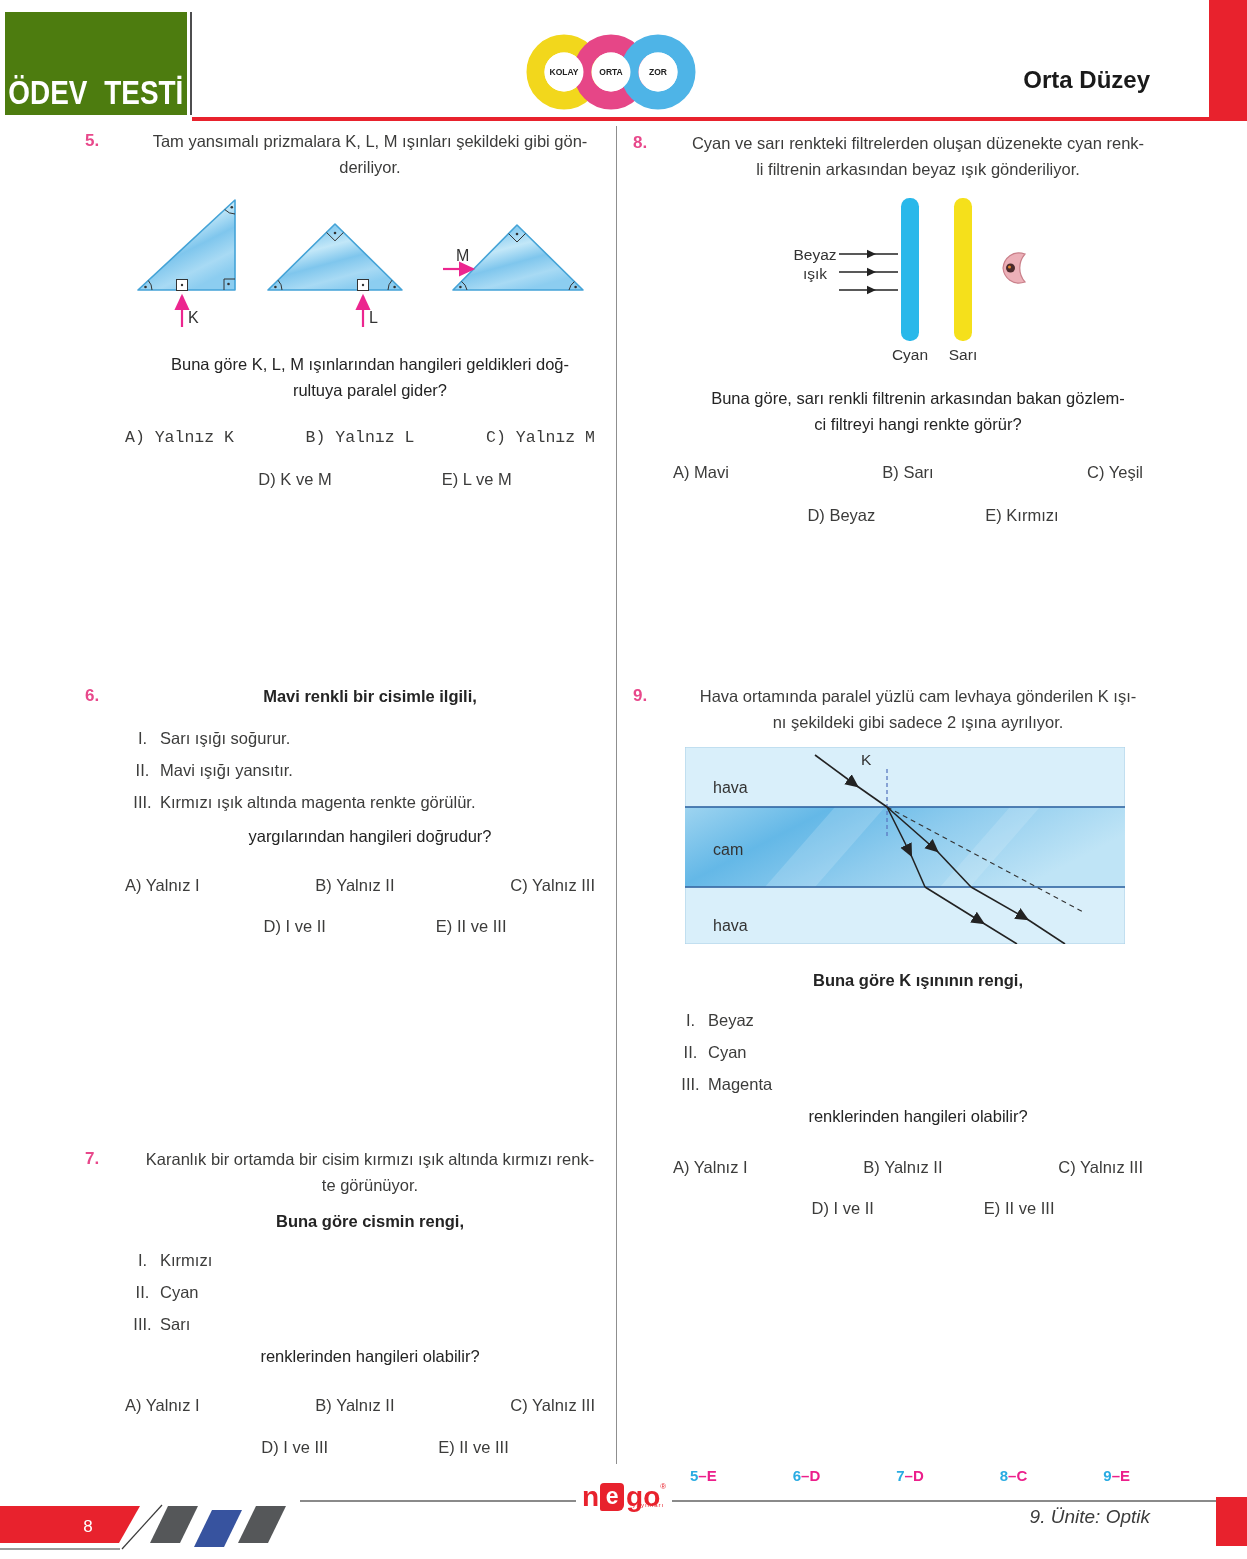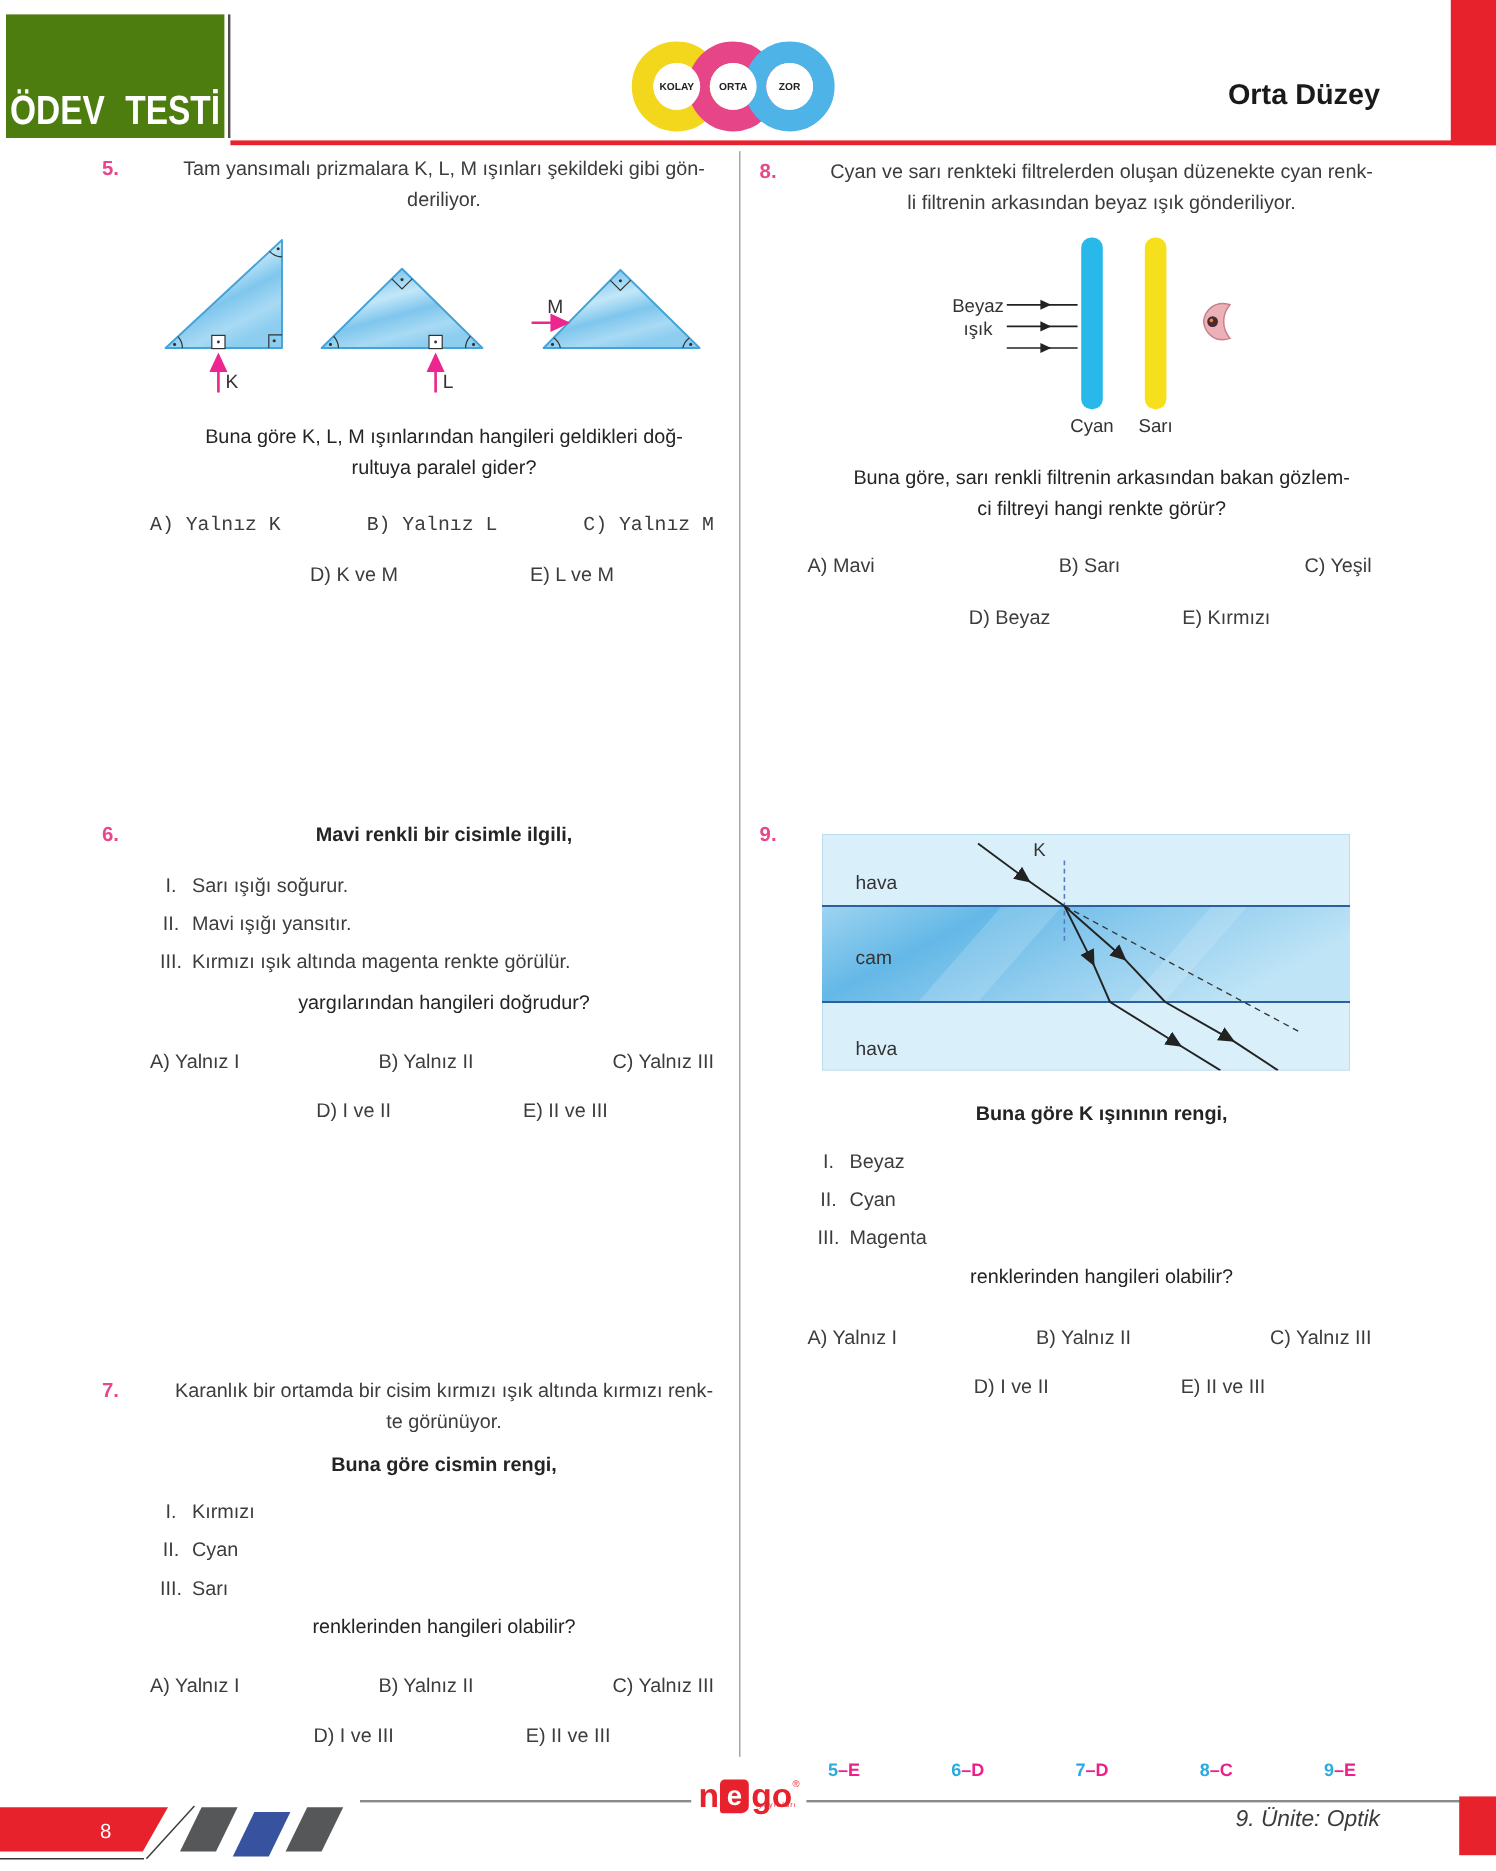--- a/index.html
+++ b/index.html
@@ -275,20 +275,22 @@
       <div class="opts2">
         <span>D) Beyaz</span>
         <span>E) Kırmızı</span>
       </div>
     </div>
   </div>
 
   <div class="q q-right q9" style="top:683px;">
     <div class="qnum">9.</div>
     <div class="qbody">
+      <div class="para">Hava ortamında paralel yüzlü cam levhaya gönderilen K ışı-
+nı şekildeki gibi sadece 2 ışına ayrılıyor.</div>
 
       <svg class="diagram-svg" width="440" height="197" viewBox="0 0 440 197">
         <defs>
           <linearGradient id="camg" x1="0" y1="0" x2="1" y2="0.35">
             <stop offset="0" stop-color="#9ed4f0"></stop>
             <stop offset="0.3" stop-color="#64b8e7"></stop>
             <stop offset="0.6" stop-color="#8fccee"></stop>
             <stop offset="1" stop-color="#bfe4f6"></stop>
           </linearGradient>
           <marker id="mb2" markerWidth="9" markerHeight="9" refX="7" refY="4.5" orient="auto">

